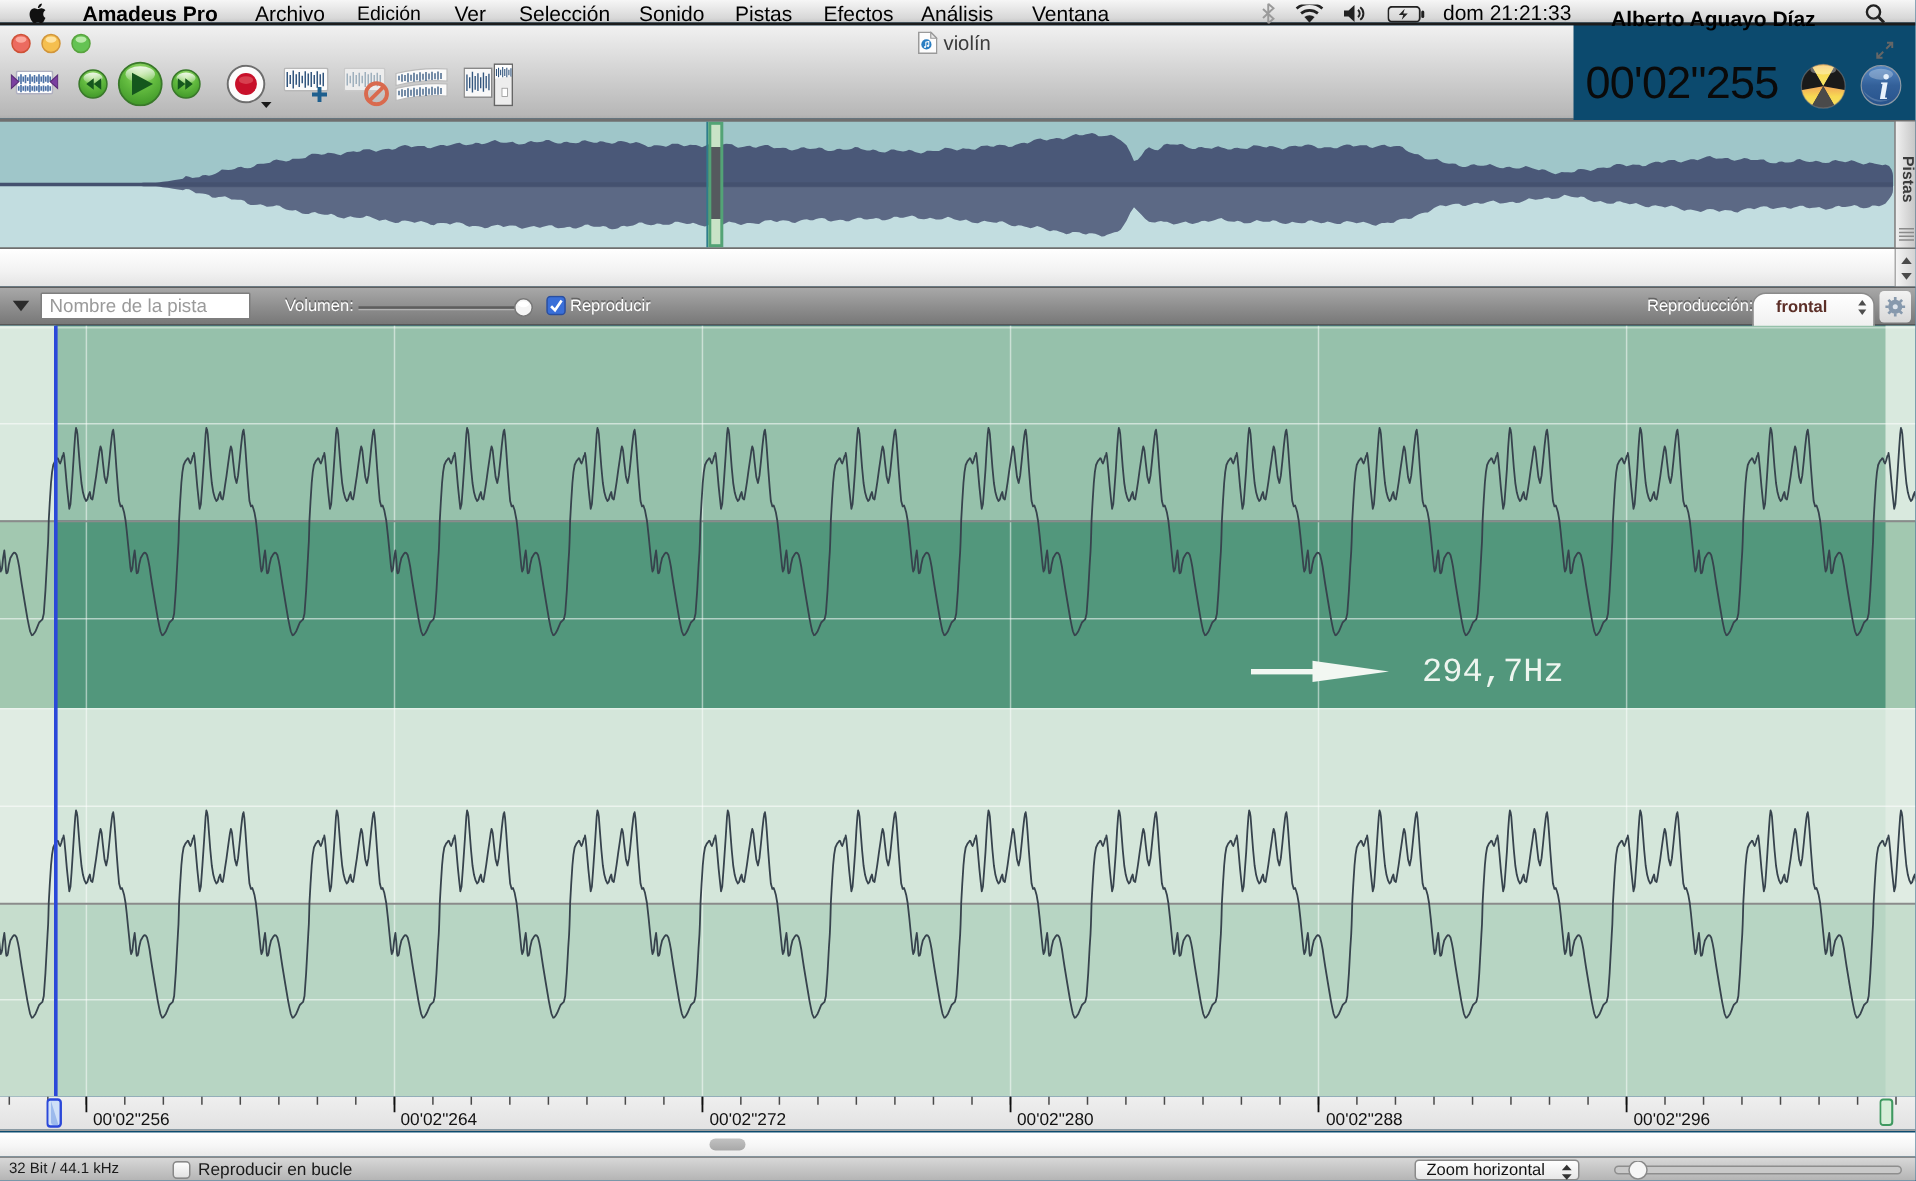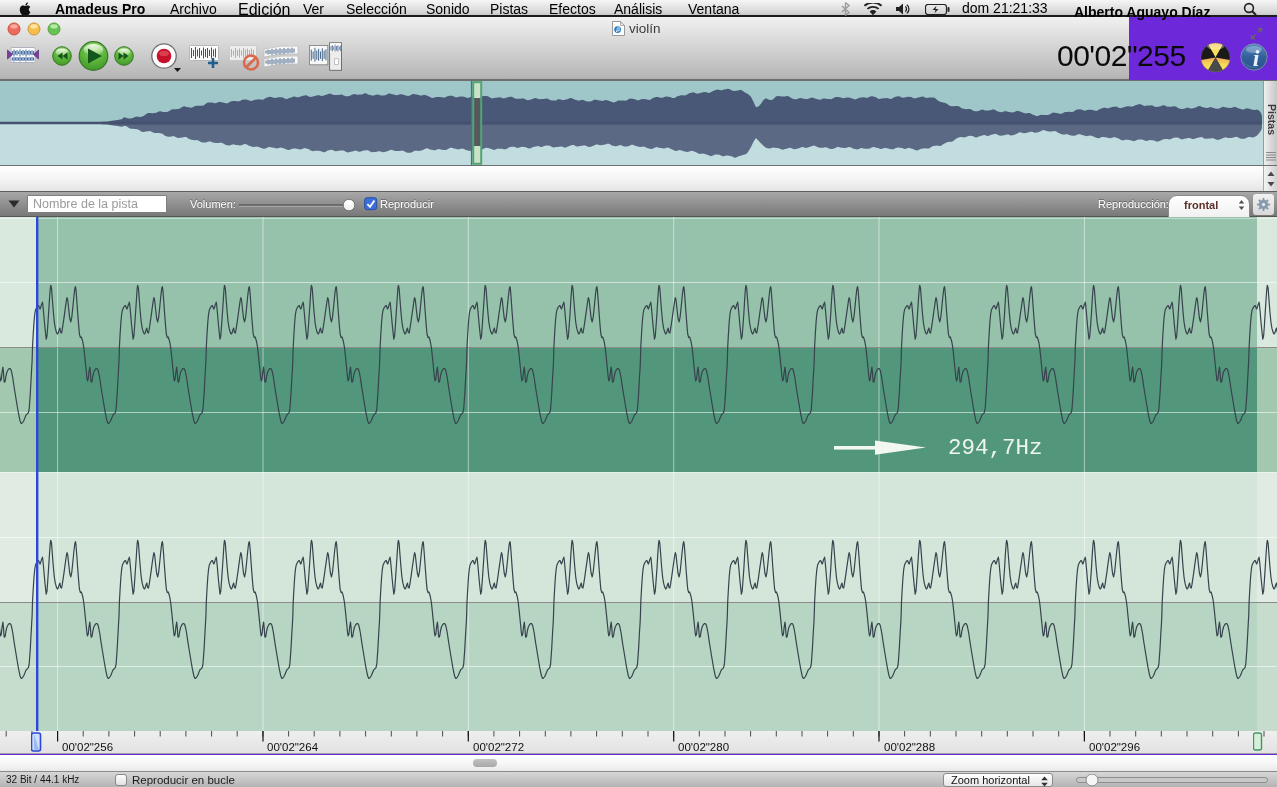--- a/index.html
+++ b/index.html
@@ -1,27 +1,27 @@
 <!DOCTYPE html>
 <html><head><meta charset="utf-8"><style>
 * { margin:0; padding:0; box-sizing:border-box; }
 html,body { width:1277px; height:787px; overflow:hidden; font-family:"Liberation Sans",sans-serif; }
 .abs { position:absolute; }
-#root { position:relative; width:1277px; height:787px; background:#6d28d9; }
+#root { position:relative; width:1277px; height:787px; background:#0c4a6e; }
 </style></head>
 <body>
 <div id="root">
 
 <div class="abs" style="left:0;top:0;width:1277px;height:17px;background:linear-gradient(#f6f6f6,#d8d8d8 80%,#c8c8c8);border-bottom:2px solid #1c1c1c;">
   <svg class="abs" style="left:18px;top:2px;" width="14" height="14" viewBox="0 0 14 14">
     <path d="M10.8 7.5c0-1.7 1.4-2.5 1.5-2.6-.8-1.2-2-1.3-2.5-1.4-1.1-.1-2 .6-2.6.6-.5 0-1.3-.6-2.2-.6-1.1 0-2.2.7-2.7 1.7-1.2 2-.3 5 .8 6.6.5.8 1.2 1.7 2 1.6.8 0 1.1-.5 2.1-.5s1.3.5 2.2.5 1.5-.8 2-1.6c.6-.9.9-1.8.9-1.9-.1 0-1.5-.6-1.5-2.4zM9.2 2.4c.5-.5.8-1.3.7-2-.7 0-1.5.5-1.9 1-.4.5-.8 1.3-.7 2 .7.1 1.4-.4 1.9-1z" fill="#111"></path>
   </svg>
   <div class="abs" style="left:55px;top:0.5px;font-size:14px;font-weight:bold;color:#000;">Amadeus Pro</div>
   <div class="abs" style="left:170px;top:0.5px;font-size:14px;color:#000;">Archivo</div>
-  <div class="abs" style="left:238px;top:0.5px;font-size:16px;color:#000;">Edición</div>
+  <div class="abs" style="left:238px;top:0.5px;font-size:13px;color:#000;">Edición</div>
   <div class="abs" style="left:303px;top:0.5px;font-size:14px;color:#000;">Ver</div>
   <div class="abs" style="left:346px;top:0.5px;font-size:14px;color:#000;">Selección</div>
   <div class="abs" style="left:426px;top:0.5px;font-size:14px;color:#000;">Sonido</div>
   <div class="abs" style="left:490px;top:0.5px;font-size:14px;color:#000;">Pistas</div>
   <div class="abs" style="left:549px;top:0.5px;font-size:14px;color:#000;">Efectos</div>
   <div class="abs" style="left:614px;top:0.5px;font-size:14px;color:#000;">Análisis</div>
   <div class="abs" style="left:688px;top:0.5px;font-size:14px;color:#000;">Ventana</div>
   <div class="abs" style="left:762px;top:0.5px;font-size:14px;color:#000;margin-top:20px;">Ayuda</div>
 
   <svg class="abs" style="left:840px;top:2px;" width="11" height="14" viewBox="0 0 11 14">
@@ -45,21 +45,21 @@
     <path d="M11.5 1.8 L7.5 6 h3 l-1 3.2 4-4.2 h-3 z" fill="#222"></path>
   </svg>
   <div class="abs" style="left:962px;top:0;font-size:14px;color:#000;">dom 21:21:33</div>
   <div class="abs" style="left:1074px;top:4px;font-size:14px;font-weight:bold;color:#000;text-align:right;">Alberto Aguayo Díaz</div>
   <svg class="abs" style="left:1243px;top:2px;" width="14" height="14" viewBox="0 0 14 14">
     <circle cx="6" cy="6" r="4.4" stroke="#222" stroke-width="1.6" fill="none"></circle>
     <line x1="9.2" y1="9.2" x2="13" y2="13" stroke="#222" stroke-width="2"></line>
   </svg>
 </div>
 
-<div class="abs" style="left:0;top:17px;width:1129px;height:63px;background:linear-gradient(#f1f1f1,#dadada 38%,#b7b7b7 96%,#aeaeae);border-bottom:1px solid #6f6f6f;">
+<div class="abs" style="left:0;top:17px;width:1049px;height:63px;background:linear-gradient(#f1f1f1,#dadada 38%,#b7b7b7 96%,#aeaeae);border-bottom:1px solid #6f6f6f;">
 
   <svg class="abs" style="left:7px;top:5px;" width="60" height="14" viewBox="0 0 60 14">
     <circle cx="7" cy="7" r="6" fill="#ec6b60"></circle>
         <circle cx="7" cy="7" r="6" fill="none" stroke="#ce5136" stroke-width="1"></circle>
     <ellipse cx="7" cy="4.4" rx="3.6" ry="2.1" fill="#ffb8ad" opacity="0.8"></ellipse>
     <circle cx="27" cy="7" r="6" fill="#f5bf4f"></circle>
         <circle cx="27" cy="7" r="6" fill="none" stroke="#d1953a" stroke-width="1"></circle>
     <ellipse cx="27" cy="4.4" rx="3.6" ry="2.1" fill="#ffe9b0" opacity="0.85"></ellipse>
     <circle cx="47" cy="7" r="6" fill="#64c353"></circle>
         <circle cx="47" cy="7" r="6" fill="none" stroke="#58a33e" stroke-width="1"></circle>

